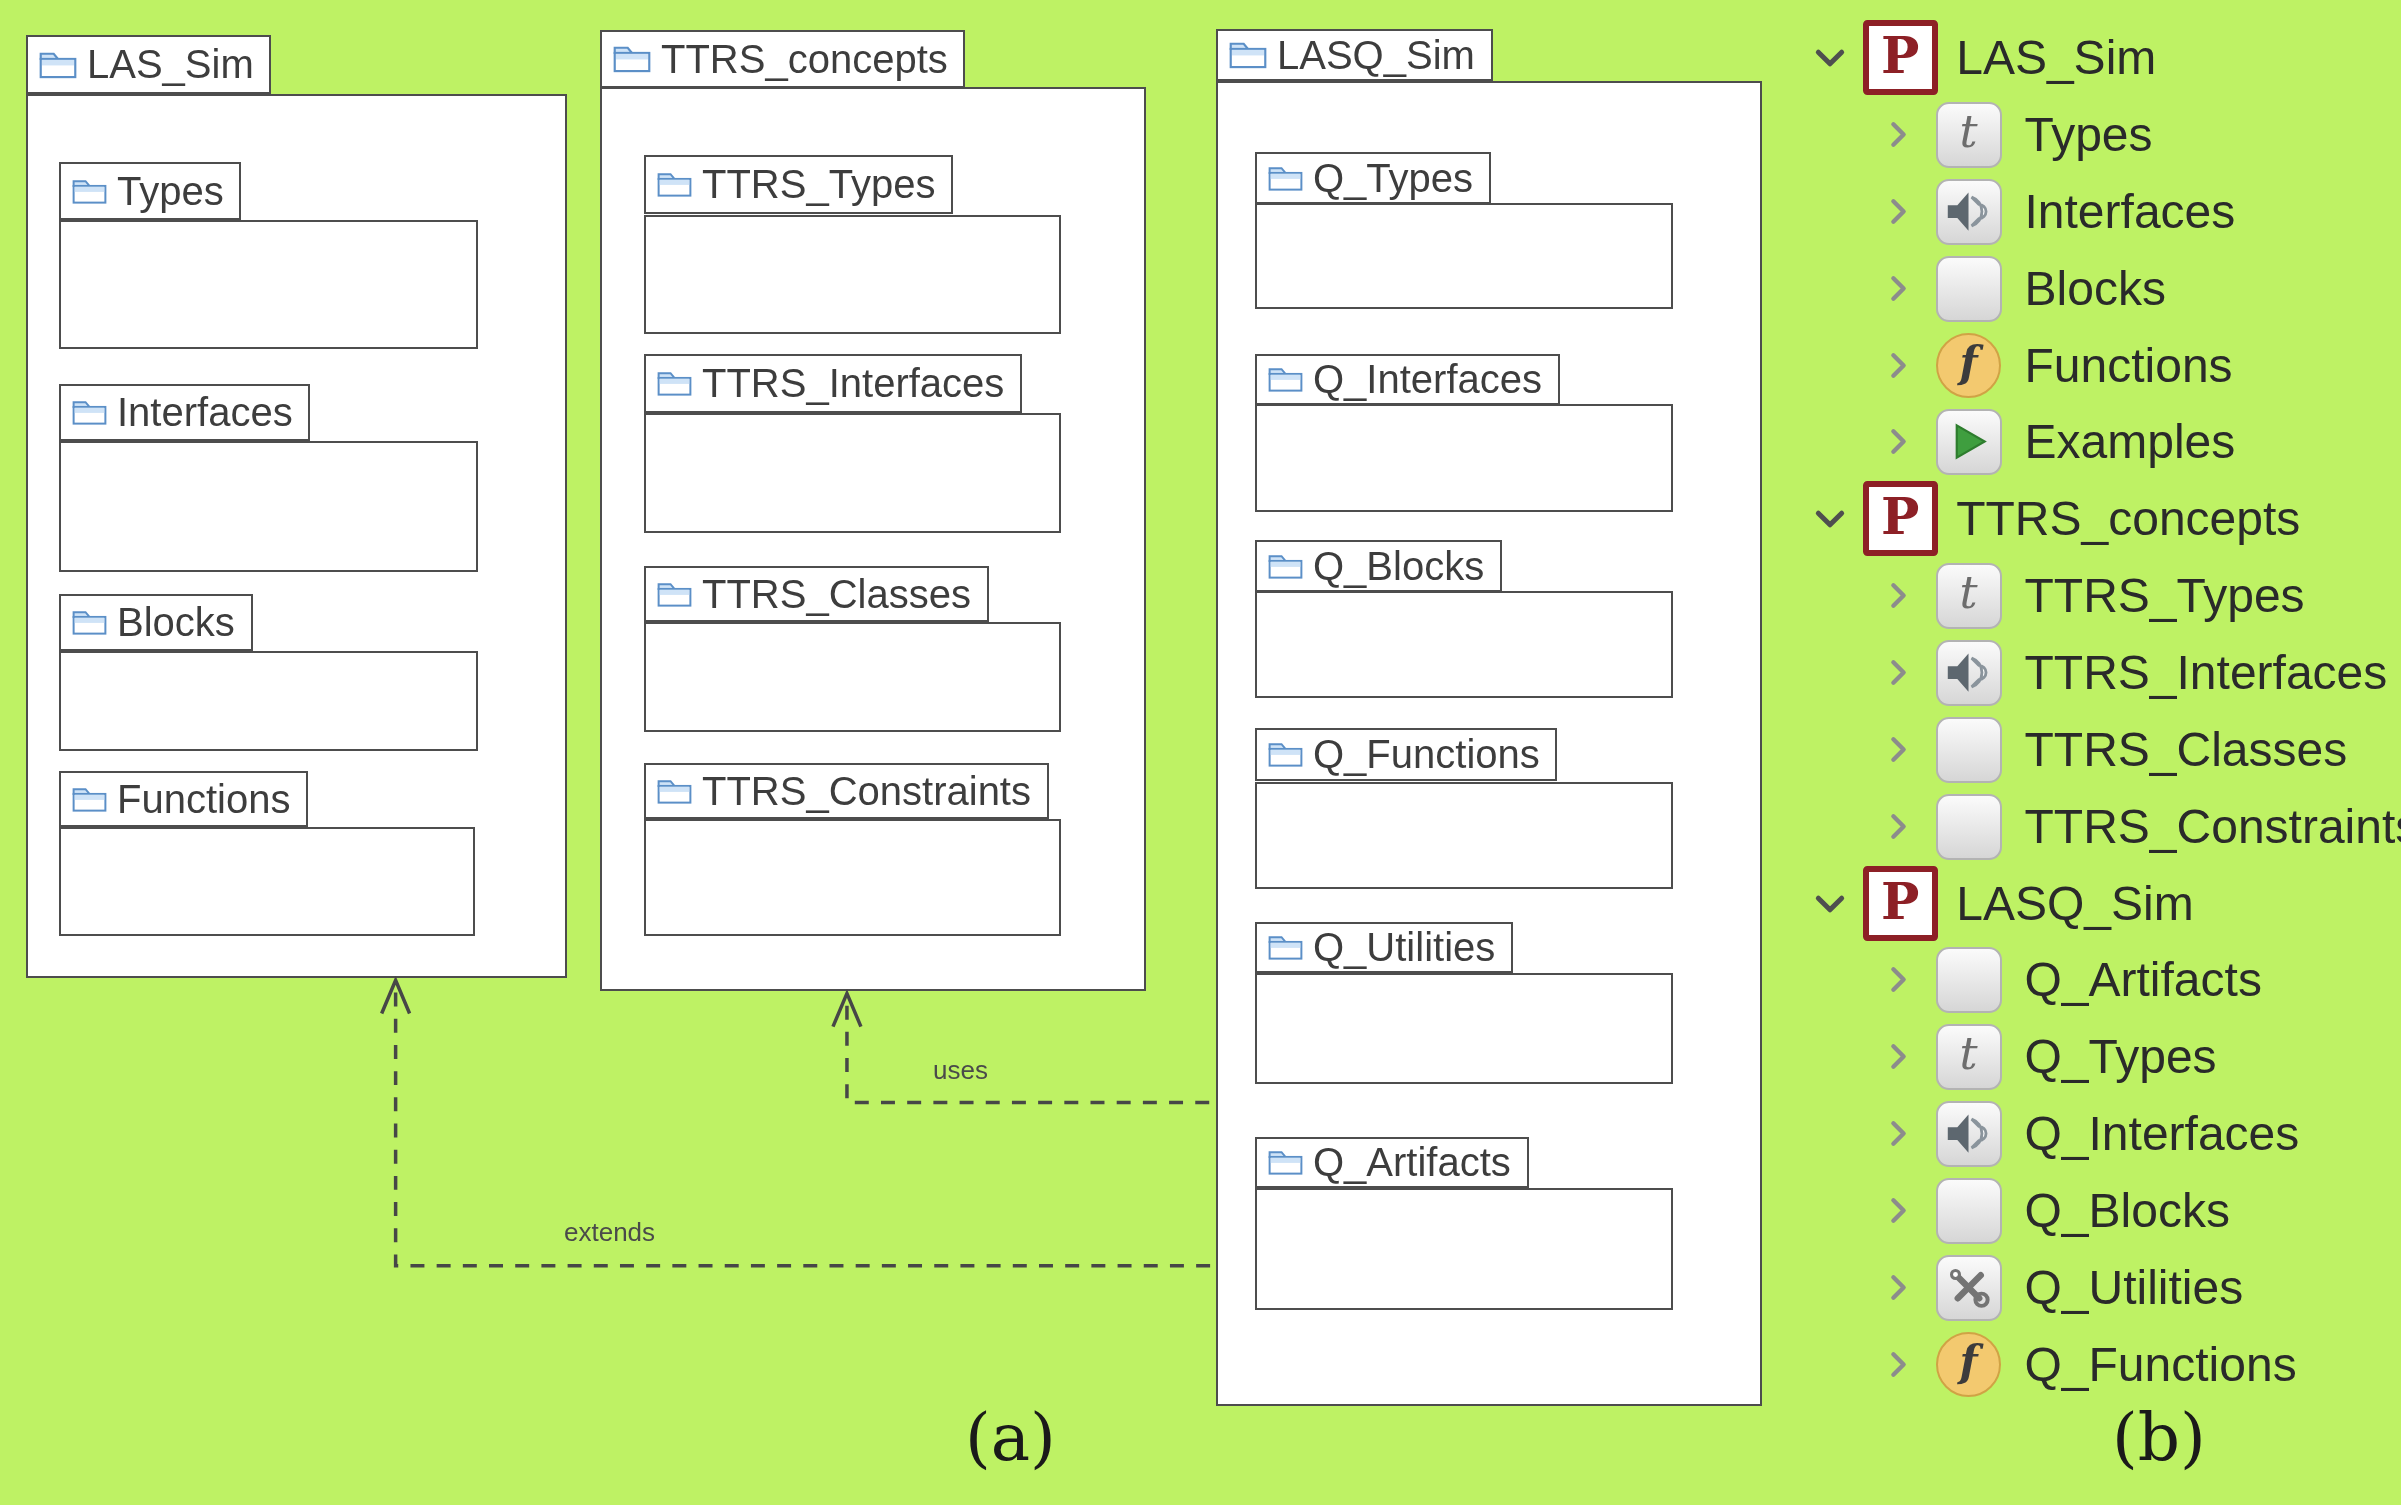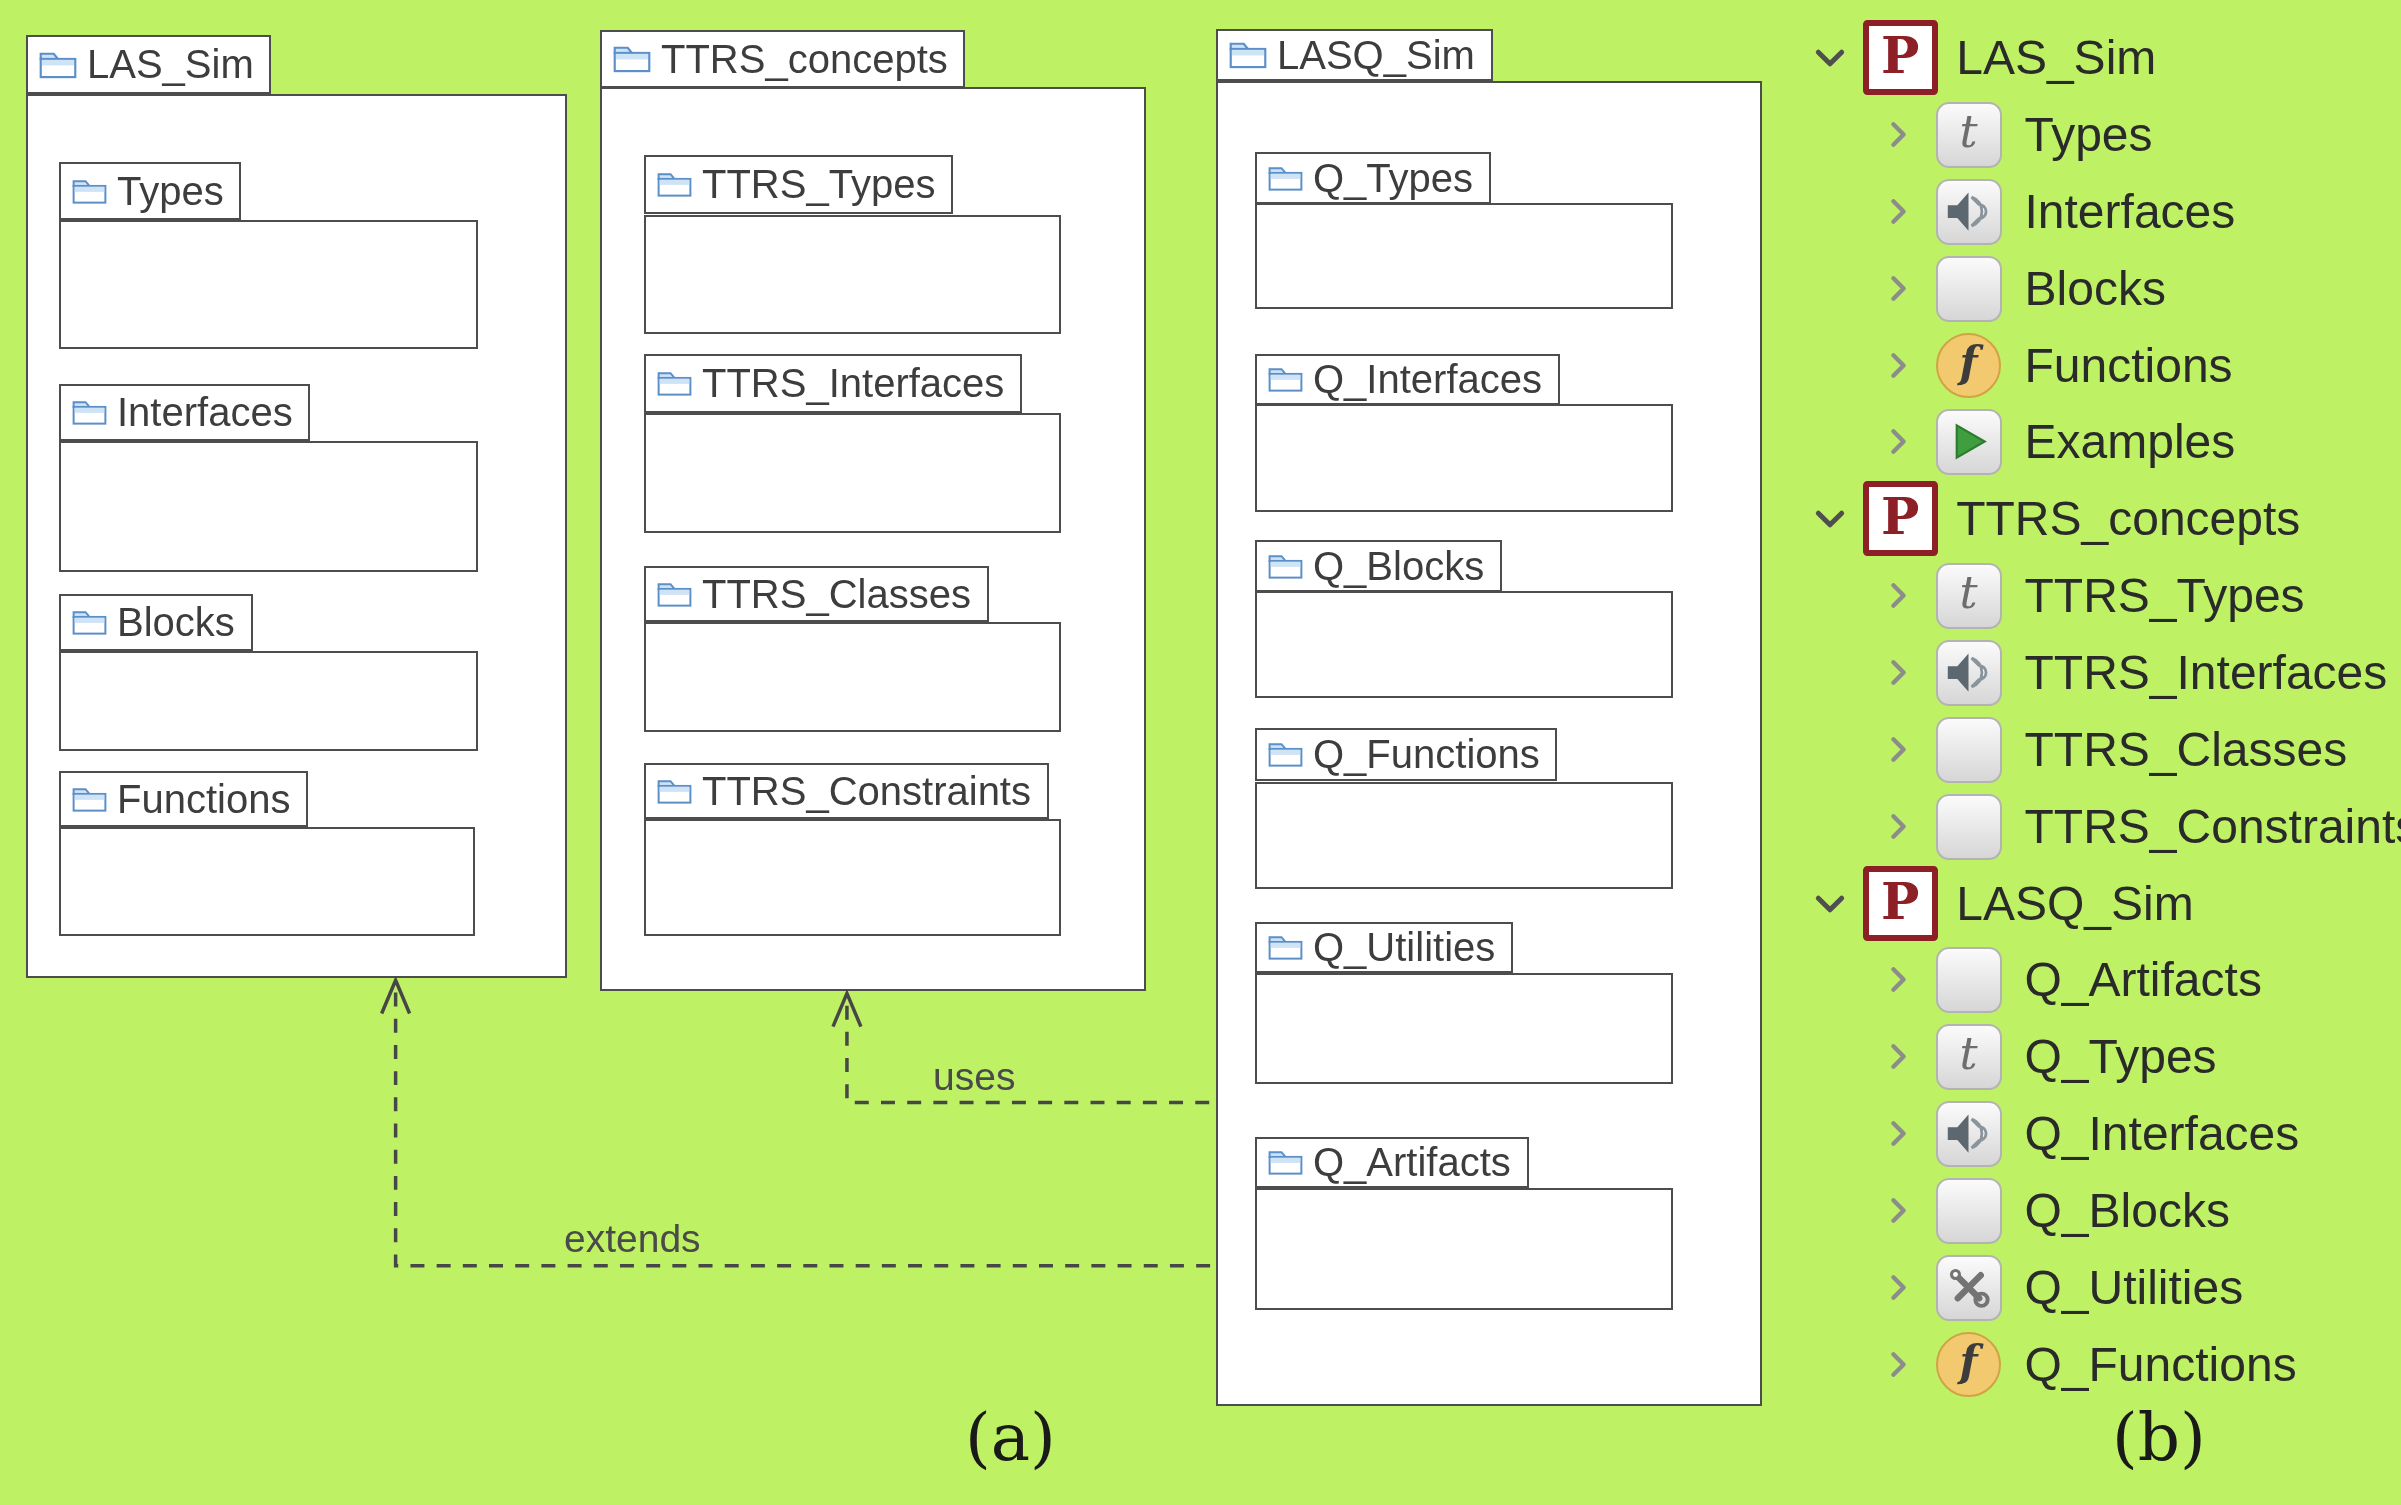--- a/index.html
+++ b/index.html
@@ -37,21 +37,21 @@
   }
   .folder{flex:0 0 auto;}
   
   #connector-overlay{
     position:absolute;left:0;top:0;z-index:5;pointer-events:none;
   }
   .dash-line{fill:none;stroke:#474747;stroke-width:4;stroke-dasharray:16 14;}
   .arrow-head{fill:none;stroke:#474747;stroke-width:4;}
   .rel-label{
     position:absolute;z-index:6;
-    font-size:39px;color:#4a4a4a;
+    font-size:26px;color:#4a4a4a;
   }
   
   .caption{
     position:absolute;
     font-family:"DejaVu Serif", serif;
     font-size:66px;color:#1a1a1a;
   }
   
   .trow{
     position:absolute;

